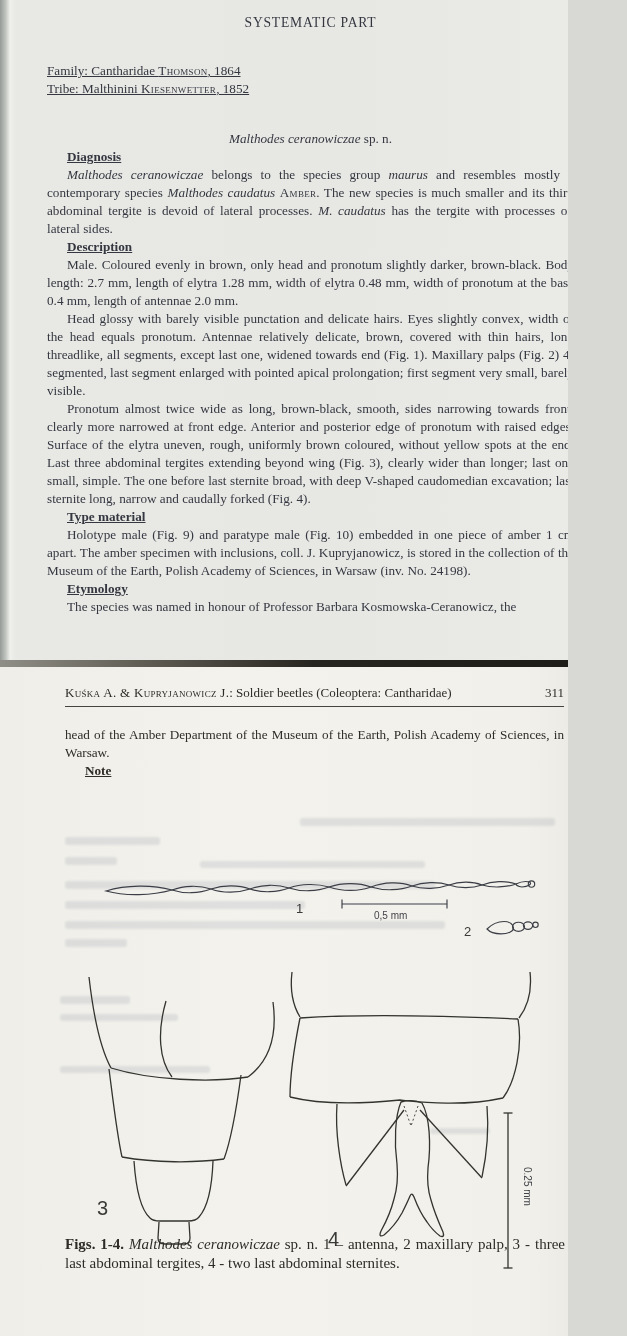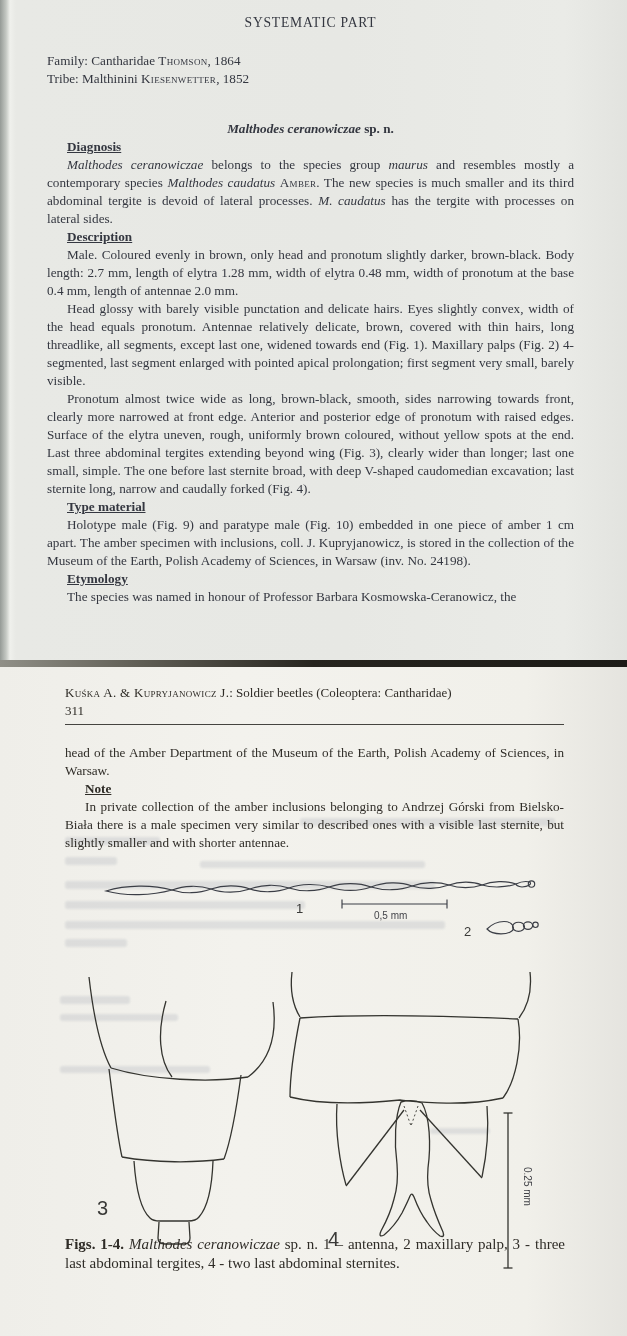--- a/index.html
+++ b/index.html
@@ -1,17 +1,17 @@
 <!DOCTYPE html>
 <html><head>
 <meta charset="utf-8">
 <style>
   html,body { margin:0; padding:0; background:#d8d8d4; }
   #canvas {
-    position:relative; width:627px; height:1336px; overflow:hidden;
+    position:relative; width:568px; height:1336px; overflow:hidden;
     background:#ffffff;
     font-family:"Liberation Serif", serif;
   }
   
   #page1 {
     position:absolute; left:0; top:0; width:627px; height:660px;
     background:linear-gradient(to right,
       #959a96 0px, #c3c7c2 6px, #eff0ec 10px, #e8e9e5 16px,
       #e7e8e4 55%, #eaebe7 90%, #e2e3df 100%);
   }
@@ -32,25 +32,25 @@
   .p2text {
     position:absolute; left:65px; top:684px; width:499px;
     color:#2f2c27; font-size:13.2px; line-height:18px;
   }
   .center { text-align:center; }
   .just   { text-align:justify; text-justify:inter-word; }
   .ind    { text-indent:20px; }
   .hd     { font-weight:bold; margin-left:20px;text-decoration:underline; }
   .sc     { font-variant:small-caps; letter-spacing:.3px; }
   .sect-title { letter-spacing:.8px; font-size:13.6px; }
-  .species-hd { font-weight:bold;text-align:center; }
-  .mt24 { margin-top:20px; } .mt32 { margin-top:32px; }
+  .species-hd { font-weight:normal;text-align:center; }
+  .mt24 { margin-top:30px;text-decoration:underline; } .mt32 { margin-top:32px; }
   .runhead {
-    display:flex; justify-content:space-between; align-items:flex-start;
-    border-bottom:1.4px solid #454440; padding-bottom:4px; font-size:13px;flex-direction:column;
+    display:flex; justify-content:space-between; align-items:center;
+    border-bottom:1.4px solid #454440; padding-bottom:4px; font-size:13px;
   }
   .caption {
     position:absolute; left:65px; top:1235px; width:500px;
     color:#2f2c27; font-size:15px; line-height:18.5px;
   }
   
   #figs-svg { position:absolute; left:0; top:855px; }
   .ink  { stroke:#3b3e46; stroke-width:1.15; fill:none; }
   .ink2 { stroke:#34342f; stroke-width:1.3;  fill:none; }
   .figlabel  { fill:#3a3a38; font-family:"Liberation Sans",sans-serif; }
@@ -103,21 +103,20 @@
     <div class="just ind">The species was named in honour of Professor Barbara Kosmowska-Ceranowicz, the</div>
   </div>
 
   <div class="p2text">
     <div class="runhead">
       <span><span class="sc">Kuśka A. &amp; Kupryjanowicz J.</span>: Soldier beetles (Coleoptera: Cantharidae)</span>
       <span>311</span>
     </div>
     <div class="just" style="margin-top:19px;">head of the Amber Department of the Museum of the Earth, Polish Academy of Sciences, in Warsaw.</div>
     <div class="hd">Note</div>
-    <div class="just ind">In private collection of the amber inclusions belonging to Andrzej Górski from Bielsko-Biała there is a male specimen very similar to described ones with a visible last sternite, but slightly smaller and with shorter antennae.</div>
   </div>
 
   <svg id="figs-svg" width="627" height="420" viewBox="0 855 627 420">
 
     <g class="ink">
       <path d="M106,891 C126,885 152,884.5 172,890 C152,895.5 126,896.5 106,891 Z"></path>
       <path d="M172,890 C184,885.5 199,885 211,889 C199,893.5 184,894 172,890 Z"></path>
       <path d="M211,889 C223,885 238,884.5 250,889 C238,893 223,893.5 211,889 Z"></path>
       <path d="M250,889 C262,884.5 277,884 289,888 C277,892.5 262,893 250,889 Z"></path>
       <path d="M289,888 C301,883.5 317,883.5 329,887 C317,891.5 301,892 289,888 Z"></path>

